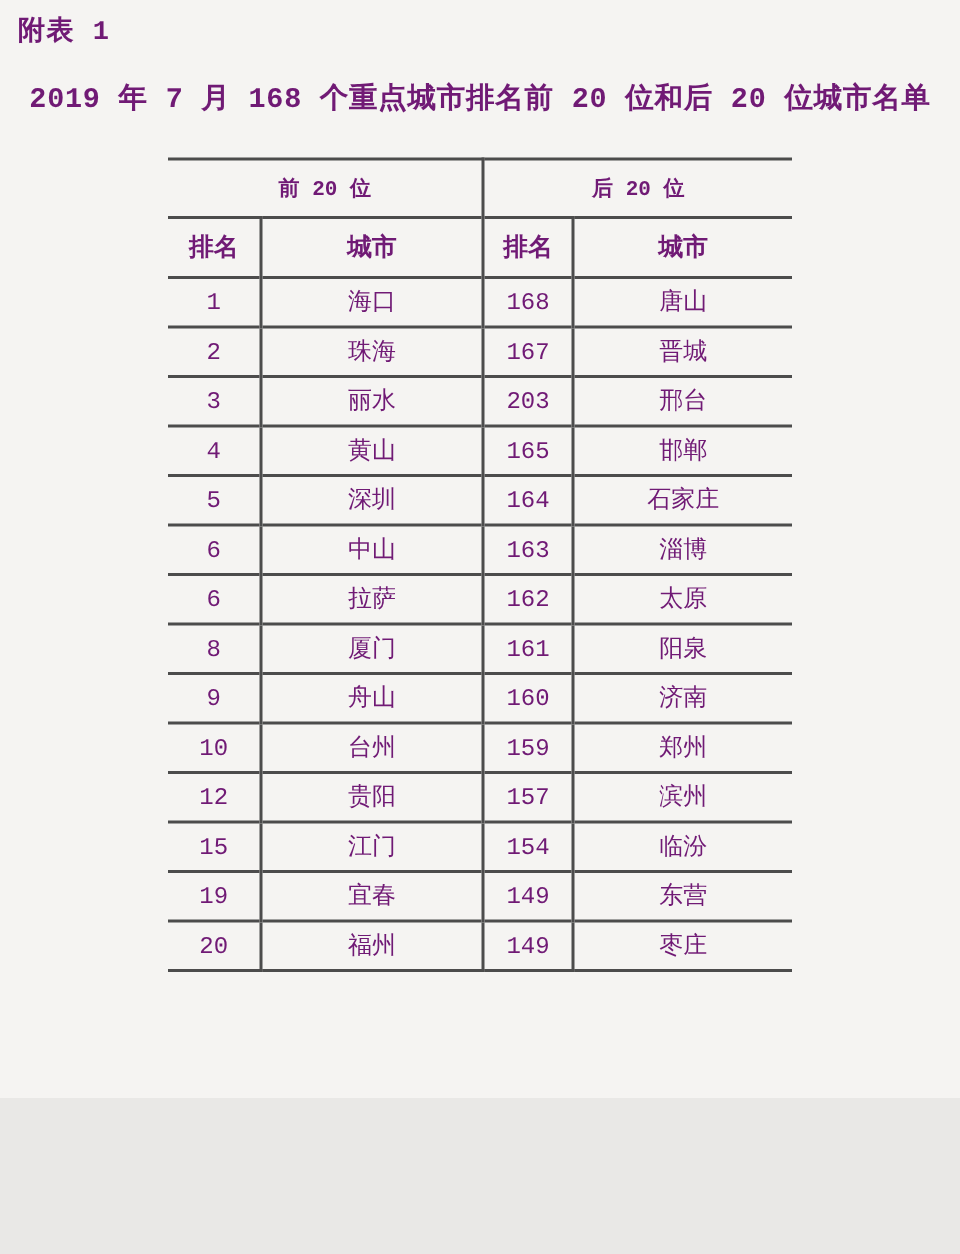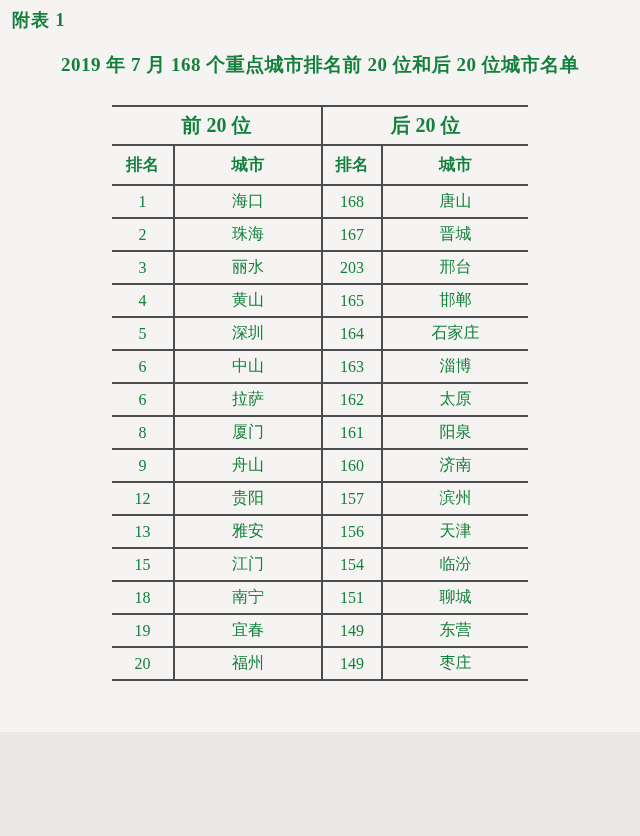--- a/index.html
+++ b/index.html
@@ -6,22 +6,22 @@
     margin: 0;
     padding: 0;
     background: #e9e8e6;
   }
   .page {
     position: relative;
     width: 640px;
     height: 732px;
     margin: 0 auto;
     background: #f5f4f2;
-    color: #15803d;
-    font-family: Liberation Serif, serif;
+    color: #701a75;
+    font-family: Liberation Mono, monospace;
     overflow: hidden;
   }
   .appendix-label {
     position: absolute;
     top: 8px;
     left: 12px;
     font-size: 18px;
     font-weight: 600;
     letter-spacing: 1px;
   }
@@ -54,21 +54,21 @@
   table.ranking-table td {
     border-top: 2px solid #4c4c4c;
     text-align: center;
     vertical-align: middle;
     padding: 0;
     font-weight: 400;
   }
   table.ranking-table tr.group-row th {
     height: 37px;
     font-weight: 600;
-    font-size: 20px;
+    font-size: 14px;
   }
   table.ranking-table tr.head-row th {
     height: 38px;
     font-weight: 600;
     font-size: 16.5px;
   }
   table.ranking-table tbody td {
     height: 31px;
   }
   table.ranking-table tbody tr:last-child td {
@@ -164,44 +164,38 @@
           <td>161</td>
           <td>阳泉</td>
         </tr>
         <tr>
           <td>9</td>
           <td>舟山</td>
           <td>160</td>
           <td>济南</td>
         </tr>
         <tr>
+          <td>10</td>
+          <td>台州</td>
+          <td>159</td>
+          <td>郑州</td>
+        </tr>
+        <tr>
           <td>12</td>
           <td>贵阳</td>
           <td>157</td>
           <td>滨州</td>
         </tr>
         <tr>
-          <td>13</td>
-          <td>雅安</td>
-          <td>156</td>
-          <td>天津</td>
-        </tr>
-        <tr>
           <td>15</td>
           <td>江门</td>
           <td>154</td>
           <td>临汾</td>
         </tr>
         <tr>
-          <td>18</td>
-          <td>南宁</td>
-          <td>151</td>
-          <td>聊城</td>
-        </tr>
-        <tr>
           <td>19</td>
           <td>宜春</td>
           <td>149</td>
           <td>东营</td>
         </tr>
         <tr>
           <td>20</td>
           <td>福州</td>
           <td>149</td>
           <td>枣庄</td>

